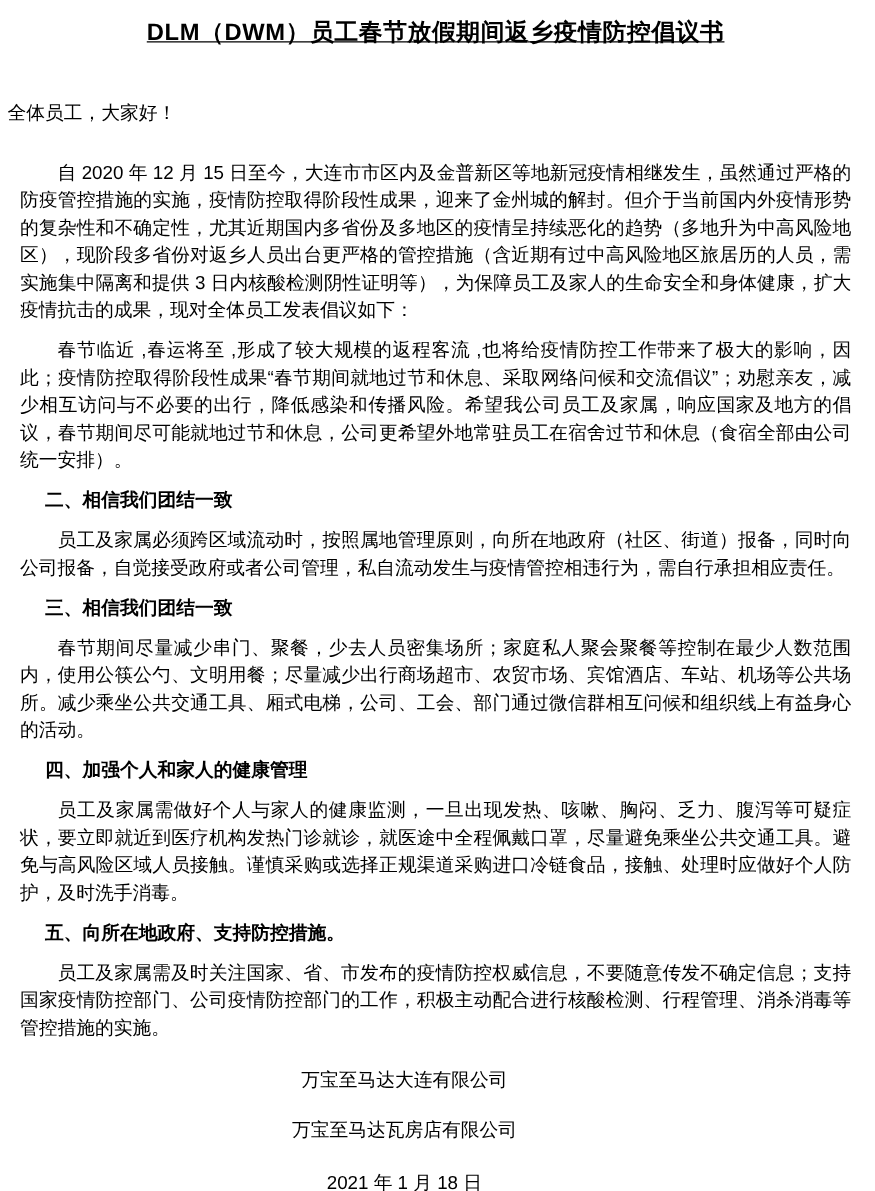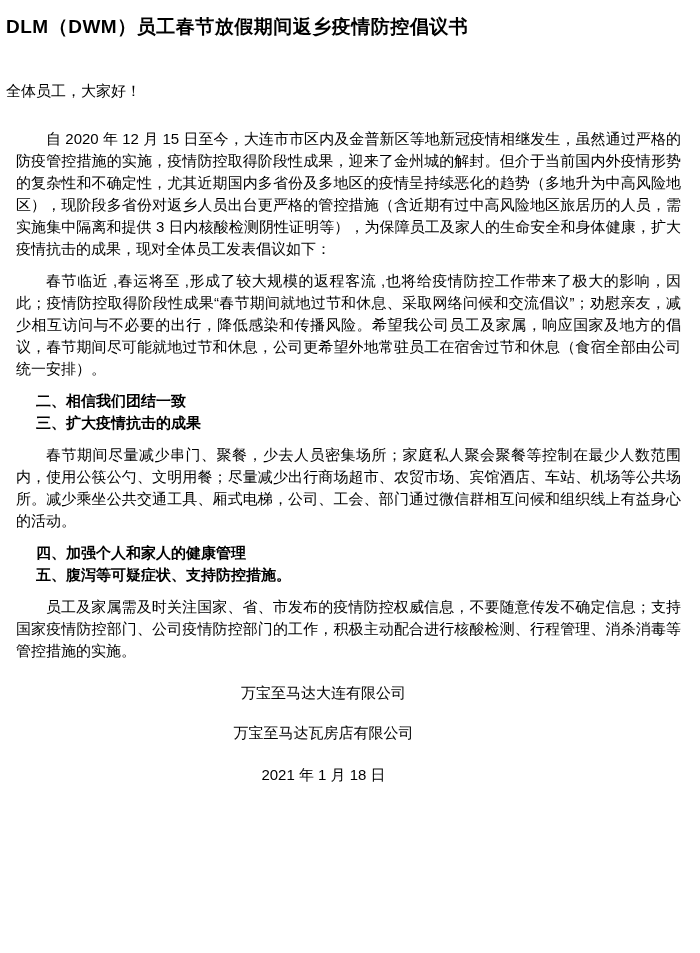--- a/index.html
+++ b/index.html
@@ -19,23 +19,25 @@
     width: 700px;
     height: 953px;
     padding: 12px 9px 0 6px;
     font-size: 15px;
     line-height: 22px;
     text-align: justify;
   }
   .title {
     font-size: 19px;
     font-weight: bold;
+    text-align: center;
     margin: 2px 0 0 0;
     line-height: 26px;
     letter-spacing: 0.5px;
+    text-decoration: underline;
   }
   .greeting {
     margin: 40px 0 0 0;
   }
   .para {
     margin: 10px;
     text-indent: 2em;
   }
   .intro {
     margin-top: 26px;
@@ -64,27 +66,29 @@
 
   <h1 class="title">DLM（DWM）员工春节放假期间返乡疫情防控倡议书</h1>
 
   <p class="greeting">全体员工，大家好！</p>
 
   <p class="para intro">自 2020 年 12 月 15 日至今，大连市市区内及金普新区等地新冠疫情相继发生，虽然通过严格的防疫管控措施的实施，疫情防控取得阶段性成果，迎来了金州城的解封。但介于当前国内外疫情形势的复杂性和不确定性，尤其近期国内多省份及多地区的疫情呈持续恶化的趋势（多地升为中高风险地区），现阶段多省份对返乡人员出台更严格的管控措施（含近期有过中高风险地区旅居历的人员，需实施集中隔离和提供 3 日内核酸检测阴性证明等），为保障员工及家人的生命安全和身体健康，扩大疫情抗击的成果，现对全体员工发表倡议如下：</p>
 
   <p class="para">春节临近 ,春运将至 ,形成了较大规模的返程客流 ,也将给疫情防控工作带来了极大的影响，因此；疫情防控取得阶段性成果“春节期间就地过节和休息、采取网络问候和交流倡议”；劝慰亲友，减少相互访问与不必要的出行，降低感染和传播风险。希望我公司员工及家属，响应国家及地方的倡议，春节期间尽可能就地过节和休息，公司更希望外地常驻员工在宿舍过节和休息（食宿全部由公司统一安排）。</p>
 
   <p class="heading">二、相信我们团结一致</p>
+  <p class="para">员工及家属必须跨区域流动时，按照属地管理原则，向所在地政府（社区、街道）报备，同时向公司报备，自觉接受政府或者公司管理，私自流动发生与疫情管控相违行为，需自行承担相应责任。</p>
 
-  <p class="heading">三、扩大疫情抗击的成果</p>
+  <p class="heading">三、相信我们团结一致</p>
   <p class="para">春节期间尽量减少串门、聚餐，少去人员密集场所；家庭私人聚会聚餐等控制在最少人数范围内，使用公筷公勺、文明用餐；尽量减少出行商场超市、农贸市场、宾馆酒店、车站、机场等公共场所。减少乘坐公共交通工具、厢式电梯，公司、工会、部门通过微信群相互问候和组织线上有益身心的活动。</p>
 
   <p class="heading">四、加强个人和家人的健康管理</p>
+  <p class="para">员工及家属需做好个人与家人的健康监测，一旦出现发热、咳嗽、胸闷、乏力、腹泻等可疑症状，要立即就近到医疗机构发热门诊就诊，就医途中全程佩戴口罩，尽量避免乘坐公共交通工具。避免与高风险区域人员接触。谨慎采购或选择正规渠道采购进口冷链食品，接触、处理时应做好个人防护，及时洗手消毒。</p>
 
-  <p class="heading">五、腹泻等可疑症状、支持防控措施。</p>
+  <p class="heading">五、向所在地政府、支持防控措施。</p>
   <p class="para">员工及家属需及时关注国家、省、市发布的疫情防控权威信息，不要随意传发不确定信息；支持国家疫情防控部门、公司疫情防控部门的工作，积极主动配合进行核酸检测、行程管理、消杀消毒等管控措施的实施。</p>
 
 
   <div class="sig-block">
     <p class="sig-line">万宝至马达大连有限公司</p>
     <p class="sig-line">万宝至马达瓦房店有限公司</p>
     <p class="sig-line sig-date">2021 年 1 月 18 日</p>
   </div>
 
 </div>

